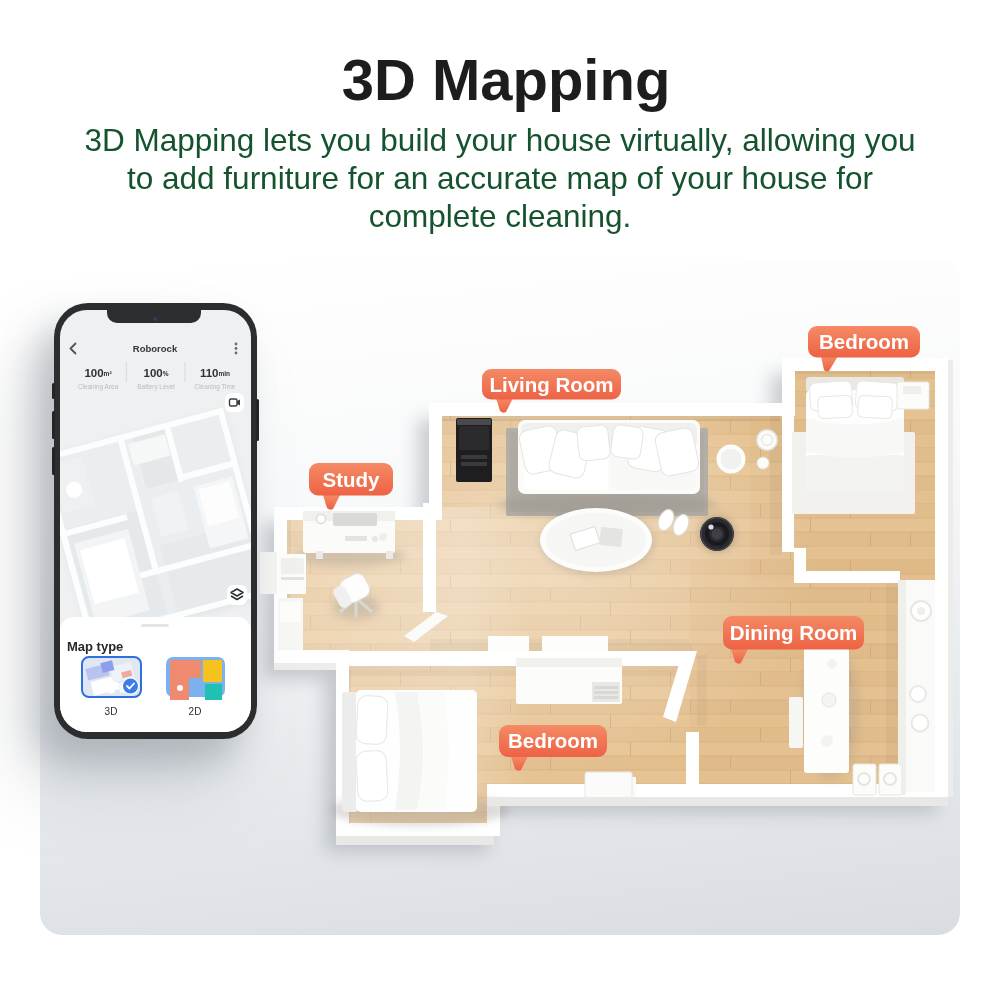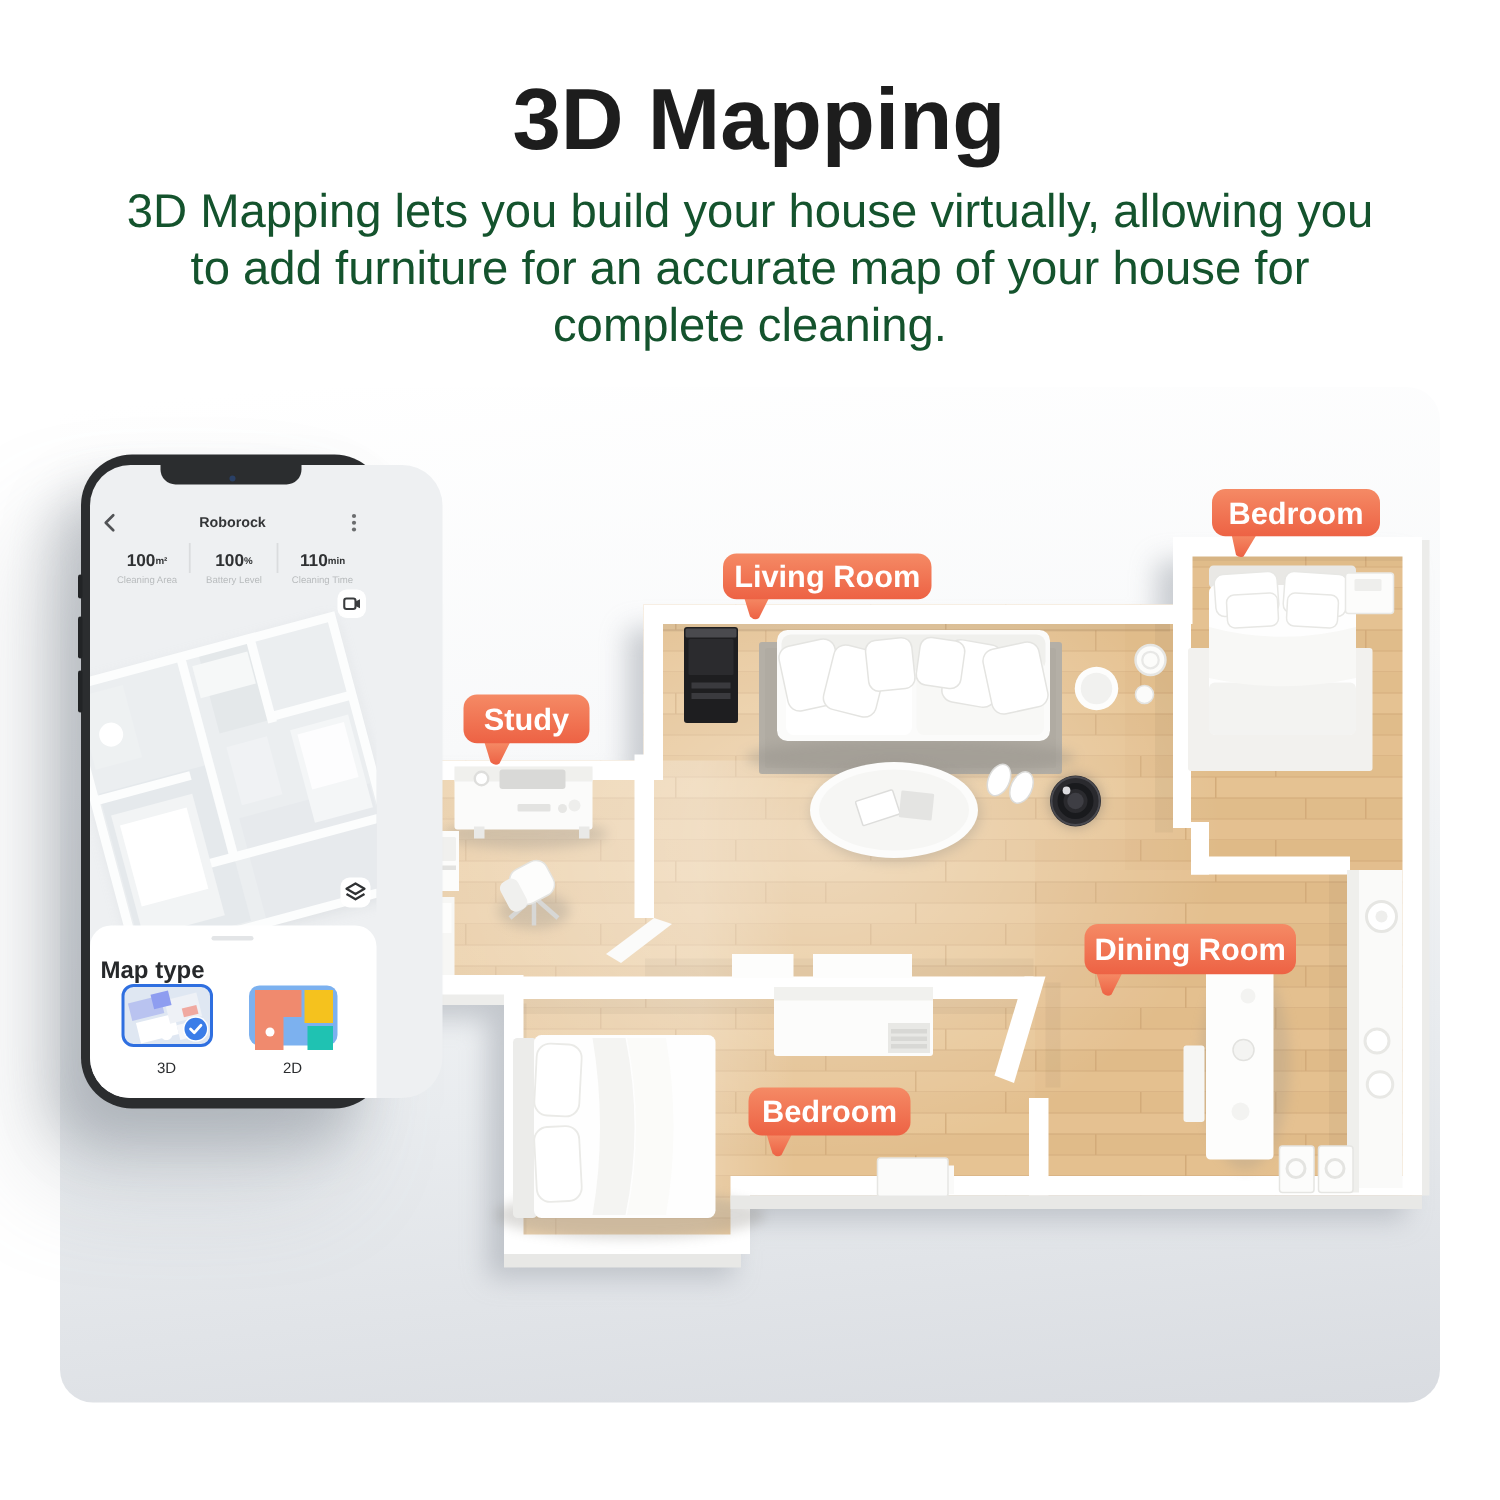--- a/index.html
+++ b/index.html
@@ -8,21 +8,21 @@
   .stage{position:absolute;left:40px;top:258px;width:920px;height:677px;border-radius:22px;
          background:linear-gradient(174deg,#ffffff 2%,#f8f9fa 35%,#e9ecef 66%,#d9dce1 100%);}
   .title{position:absolute;left:6px;top:46px;width:1000px;text-align:center;
          font-size:58px;font-weight:bold;color:#1d1d1d;letter-spacing:0px;margin:0;}
   .sub{position:absolute;left:0;top:121px;width:1000px;text-align:center;
        font-size:31.5px;line-height:38px;color:#14532d;font-weight:400;}
   .phone{position:absolute;left:54px;top:303px;width:203px;height:436px;border-radius:34px;
          background:#2b2d2f;
          box-shadow:-18px 24px 34px rgba(128,136,146,0.42), -34px 48px 70px rgba(138,146,156,0.26);}
   .screen{position:absolute;left:6px;top:7px;width:191px;height:422px;border-radius:27px;
-          background:#eef0f2;overflow:hidden;padding-left:44px;}
+          background:#eef0f2;overflow:hidden;}
   .notch{position:absolute;left:53px;top:7px;width:94px;height:13px;background:#2b2d2f;
          border-radius:0 0 10px 10px;}
   .sbtn{position:absolute;background:#222426;}
 </style>
 </head>
 <body>
 <div class="stage"></div>
 <h1 class="title">3D Mapping</h1>
 <div class="sub">3D Mapping lets you build your house virtually, allowing you<br>to add furniture for an accurate map of your house for<br>complete cleaning.</div>
 
@@ -323,21 +323,21 @@
 
       <rect x="167" y="275" width="20" height="20" rx="6" fill="#ffffff"></rect>
       <g fill="none" stroke="#2f3133" stroke-width="1.5" stroke-linejoin="round">
         <path d="M177,279 L183,282.5 L177,286 L171,282.5 Z"></path>
         <path d="M171,286 L177,289.5 L183,286"></path>
       </g>
     </svg>
 
     <div style="position:absolute;left:0;top:307px;width:191px;height:115px;background:#ffffff;border-radius:14px 14px 0 0;">
       <div style="position:absolute;left:81px;top:7px;width:28px;height:3px;border-radius:2px;background:#e3e5e7;"></div>
-      <div style="position:absolute;left:7px;top:22px;font-size:16px;font-weight:bold;color:#26282a;">Map type</div>
+      <div style="position:absolute;left:7px;top:22px;font-size:13px;font-weight:bold;color:#26282a;">Map type</div>
       <svg width="191" height="115" style="position:absolute;left:0;top:0;">
 
         <rect x="22" y="40" width="59" height="40" rx="7" fill="#dfe7f2" stroke="#2f6fe0" stroke-width="2"></rect>
         <g clip-path="url(#thumbclip)">
         </g>
         <g transform="rotate(-14 51 60)">
           <rect x="28" y="46" width="22" height="12" fill="#b9c3f0"></rect>
           <rect x="30" y="60" width="26" height="14" fill="#ffffff"></rect>
           <rect x="52" y="50" width="22" height="16" fill="#eef1f6"></rect>
           <rect x="56" y="68" width="18" height="10" fill="#f6f7fa"></rect>

